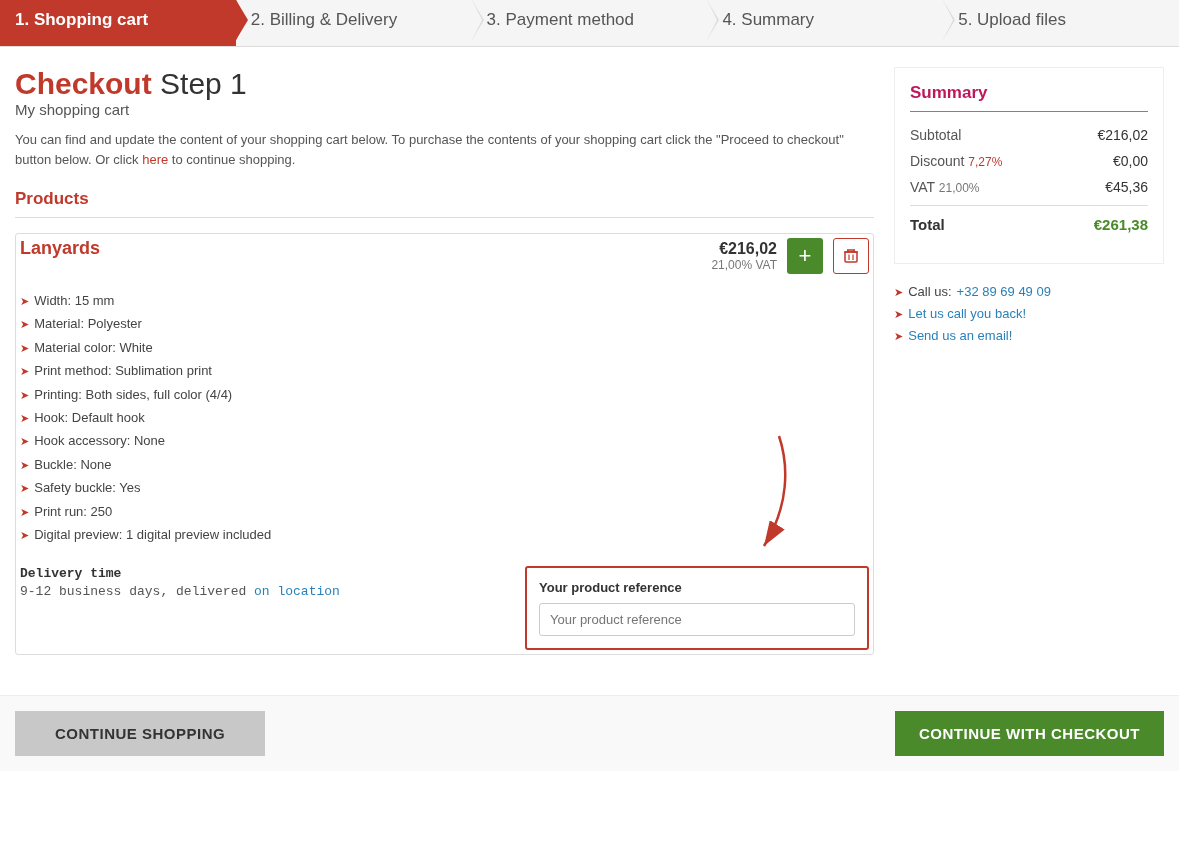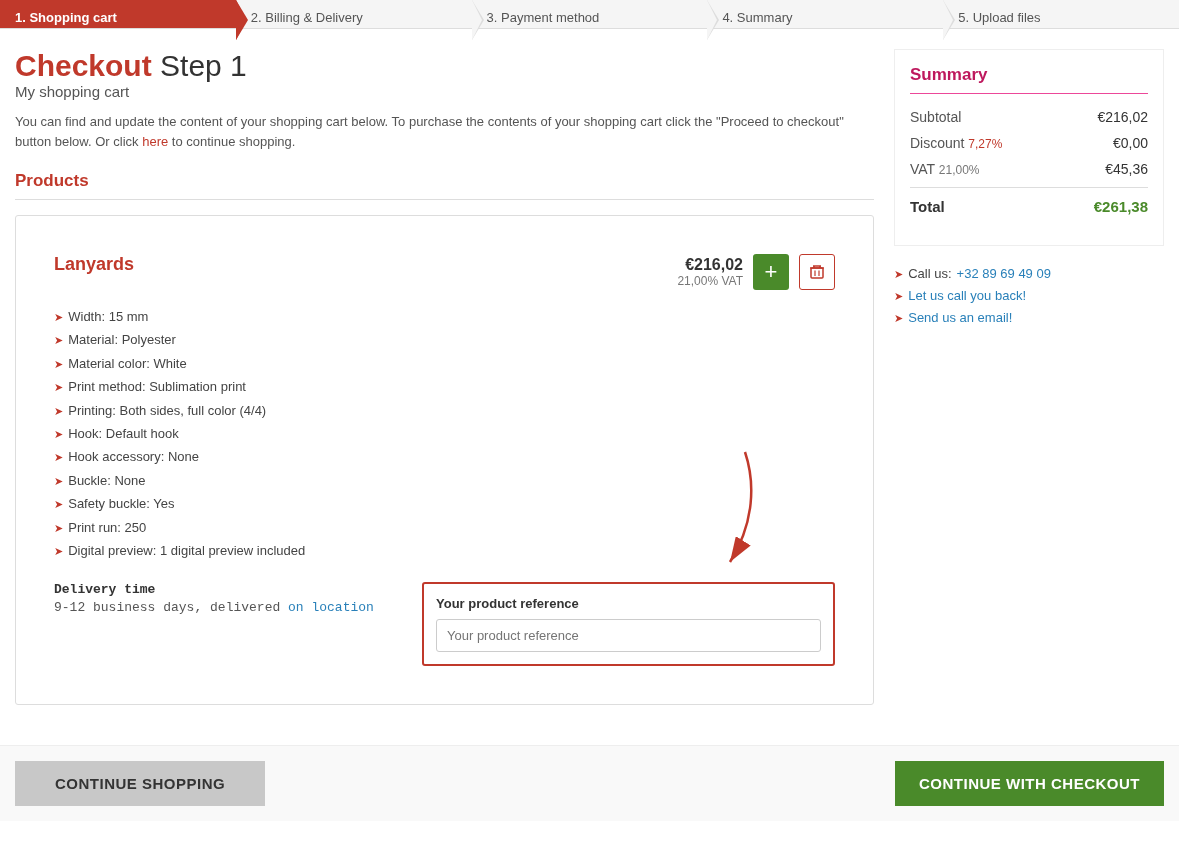--- a/index.html
+++ b/index.html
@@ -7,22 +7,22 @@
 
     
     .breadcrumb {
       display: flex;
       background: #f5f5f5;
       border-bottom: 1px solid #ddd;
     }
     .breadcrumb-item {
       display: flex;
       align-items: center;
-      padding: 10px 20px 3px 15px;
-      font-size: 13px;
+      padding: 10px 20px 16px 15px;
+      font-size: 17px;
       color: #555;
       position: relative;
       flex: 1;
     }
     .breadcrumb-item.active {
       background: #c0392b;
       color: #fff;
       font-weight: bold;
     }
     .breadcrumb-item::after {
@@ -105,21 +105,21 @@
       font-weight: bold;
       border-bottom: 1px solid #ddd;
       padding-bottom: 8px;
       margin-bottom: 15px;
     }
 
     
     .product-card {
       border: 1px solid #ddd;
       border-radius: 3px;
-      padding: 38px;
+      padding: 4px;
       position: relative;
     }
 
     .product-top {
       display: flex;
       justify-content: space-between;
       align-items: flex-start;
       margin-bottom: 15px;
     }
     .product-name {
@@ -207,21 +207,21 @@
     }
     .delivery-text {
       color: #555;
     }
 
     
     .reference-box {
       border: 2px solid #c0392b;
       border-radius: 3px;
       padding: 12px;
-      width: 413px;
+      width: 344px;
       position: relative;
     }
     .reference-label {
       font-size: 13px;
       font-weight: bold;
       color: #333;
       margin-bottom: 8px;
     }
     .reference-input {
       width: 100%;

